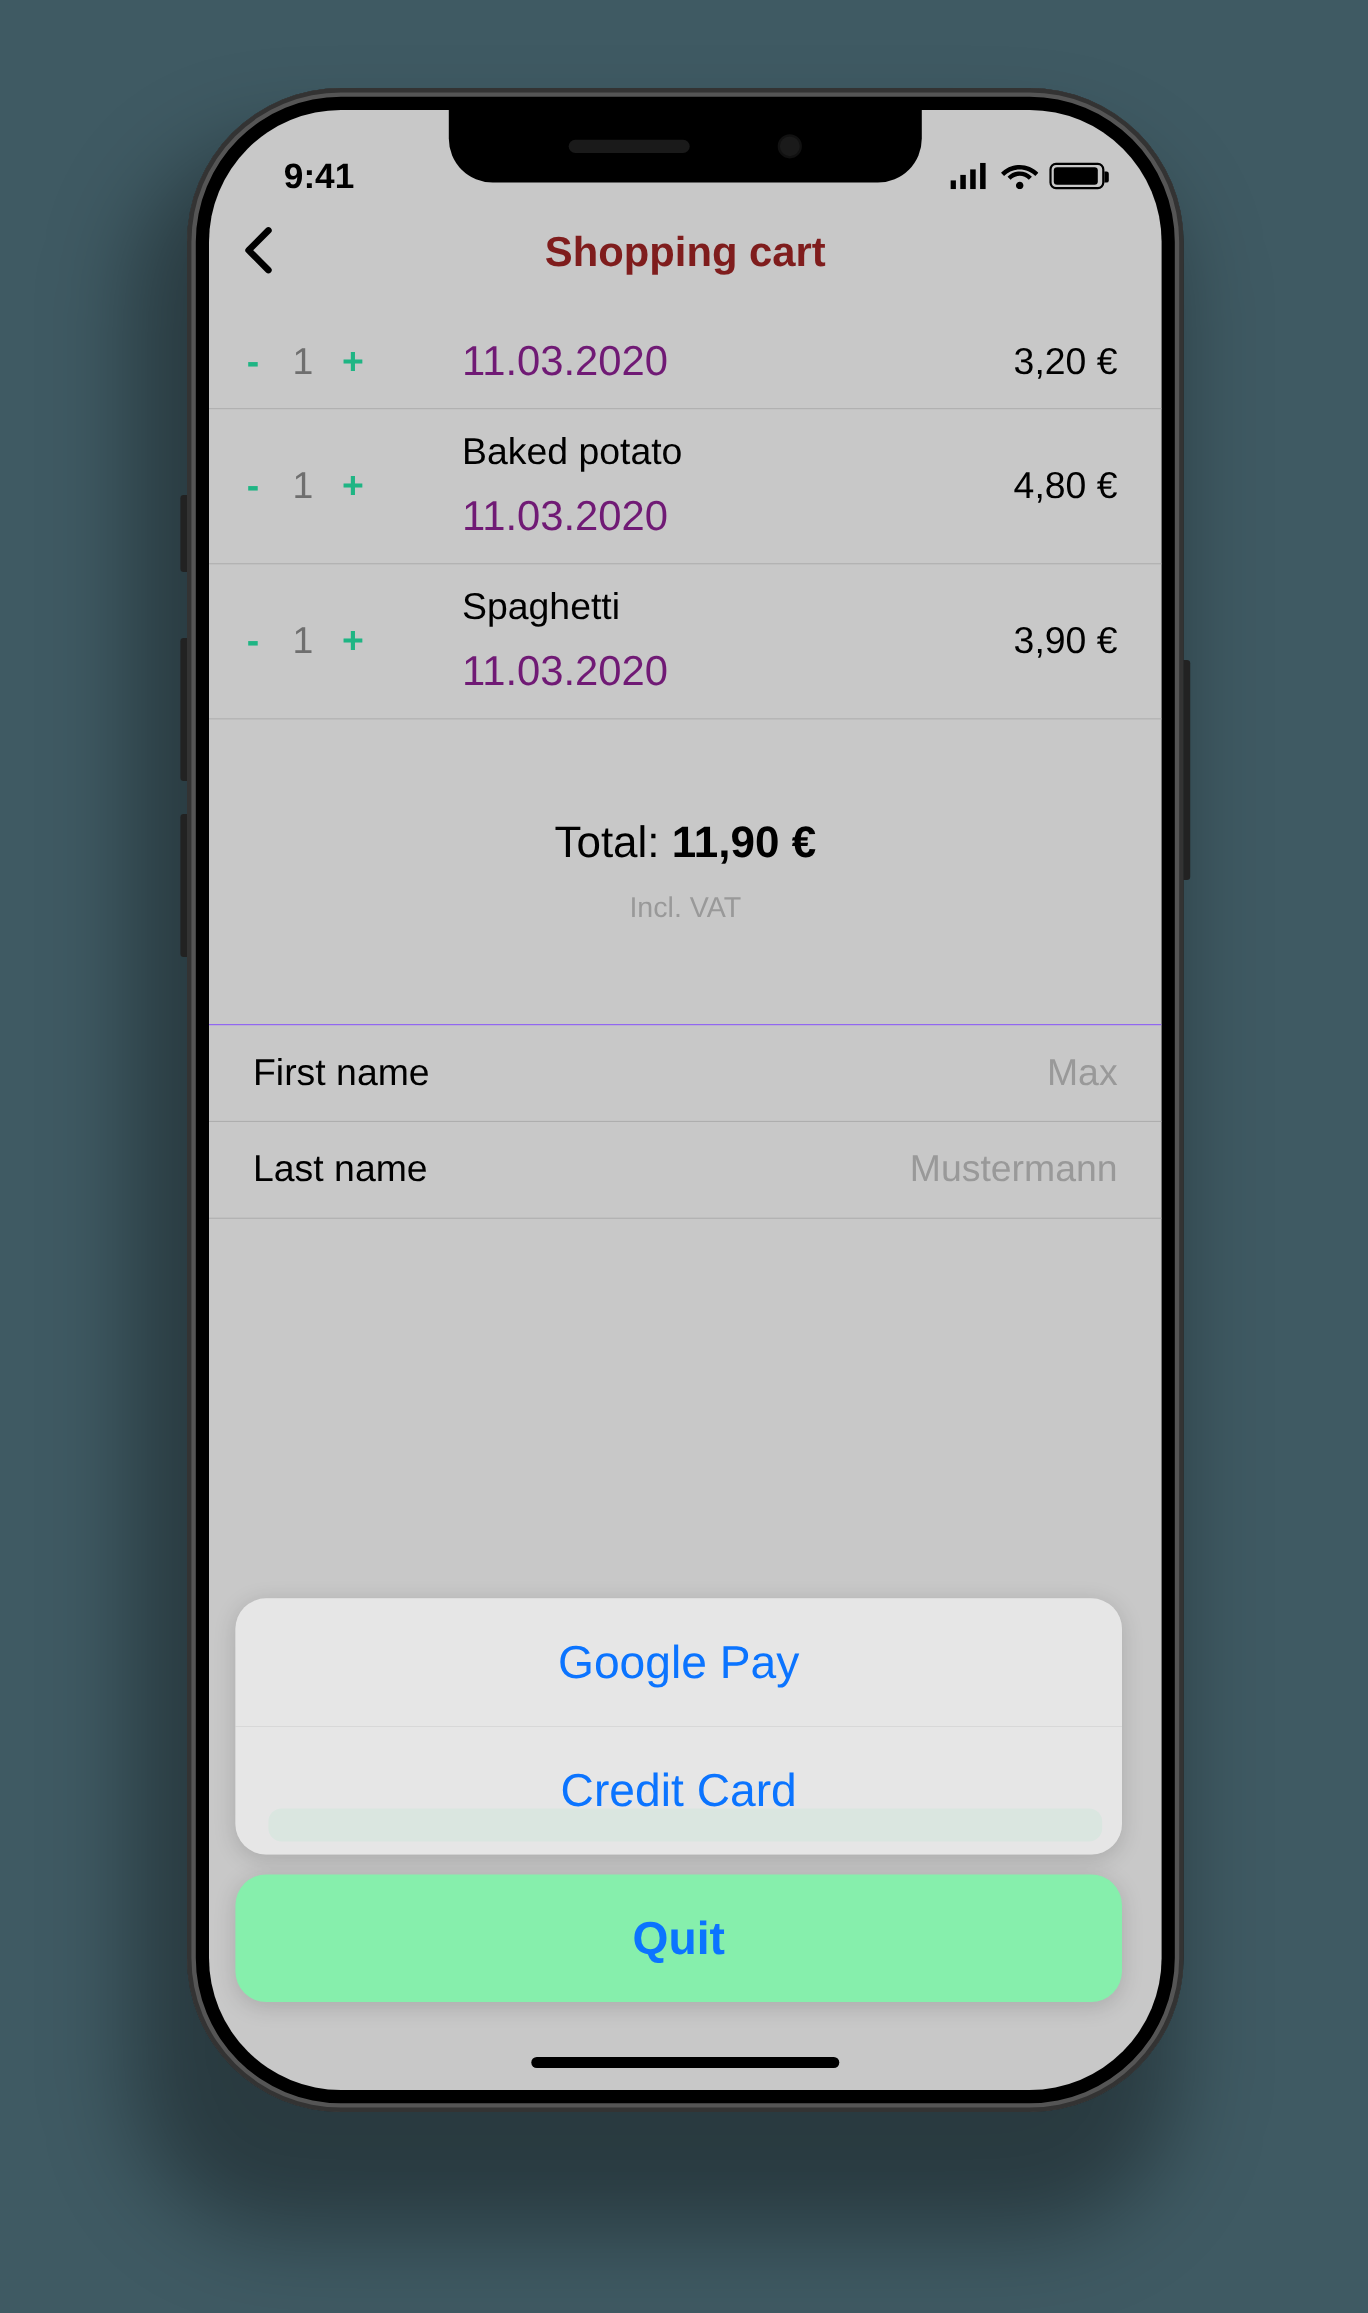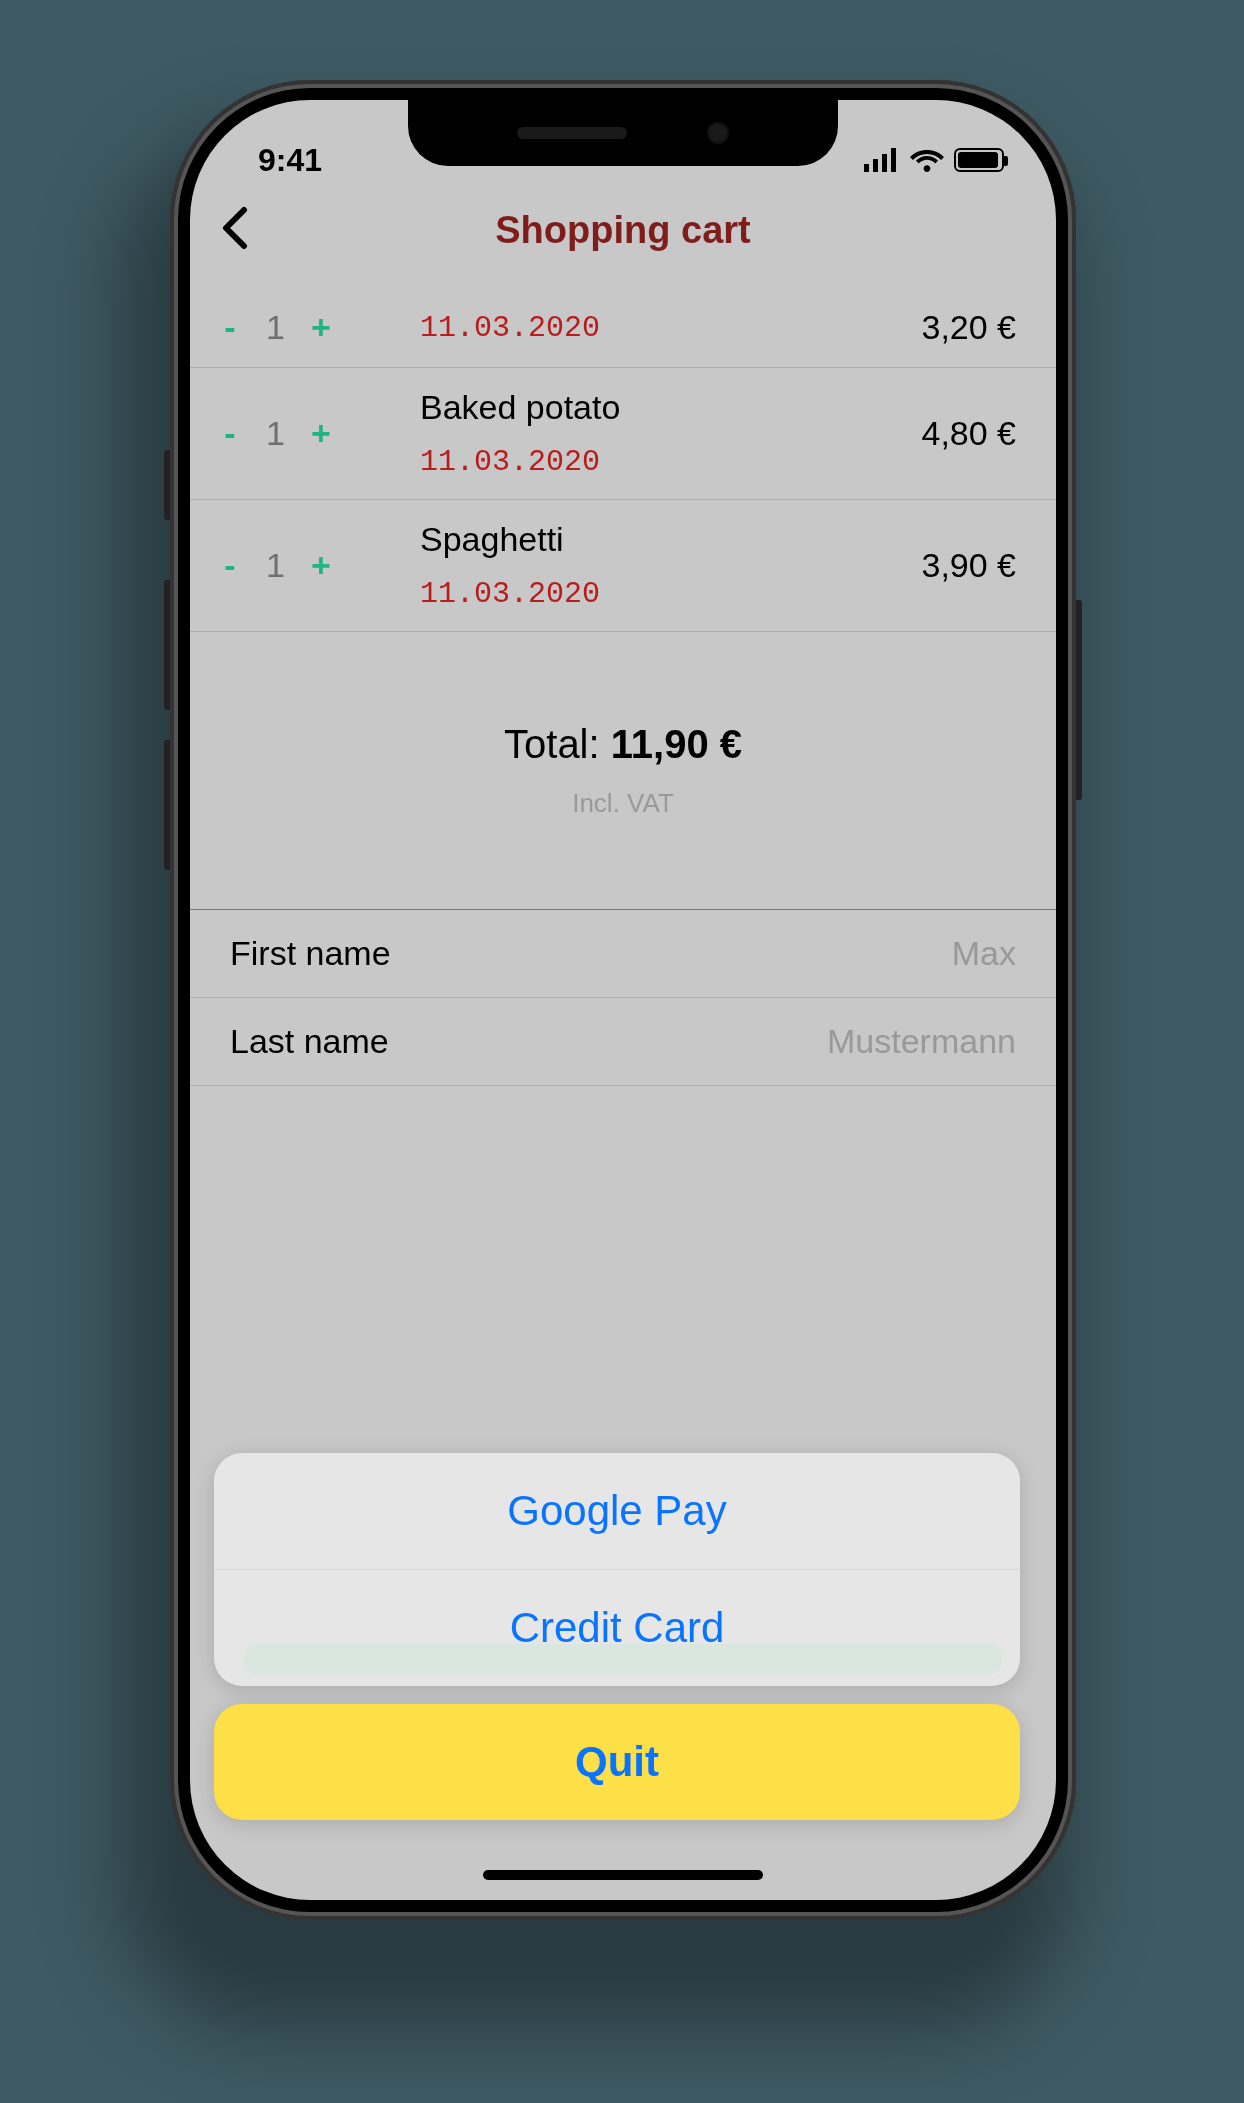--- a/index.html
+++ b/index.html
@@ -111,21 +111,21 @@
     display:flex;
     align-items:center;
     gap: 26px;
     width: 180px;
     font-size: 34px;
   }
   .btn-minus, .btn-plus { color:#1fb584; font-weight:600; cursor:pointer; user-select:none; width:20px; text-align:center;}
   .qty-val { color:#6f6f6f; font-weight:500;}
   .item-info { flex:1; padding-left:20px;}
   .item-name { font-size: 34px; color:#000; margin-bottom:18px;}
-  .item-date { font-size: 30px; color:#b91c1c;font-family:Liberation Mono, monospace;}
+  .item-date { font-size: 38px; color:#701a75;}
   .item-price { font-size: 34px; color:#000;}
   .total-block { text-align:center; padding-top:90px;}
   .total-line { font-size:40px; color:#000;}
   .total-line .amount { font-weight:700;}
   .vat-line { font-size:26px; color:#999; margin-top:21px;}
 
   .form-block { padding-top: 90px;}
   .form-row {
     display:flex;
     justify-content:space-between;
@@ -164,21 +164,21 @@
   }
   .sheet-item {
     text-align:center;
     font-size: 42px;
     color:#0b74ff;
     padding: 34px 0;
     cursor:pointer;
   }
   .sheet-item + .sheet-item { border-top:1px solid rgba(0,0,0,0.06);}
   .sheet-cancel {
-    background:#fde047;
+    background:#86efac;
     border-radius: 28px;
     text-align:center;
     font-size: 42px;
     font-weight:700;
     color:#0b74ff;
     padding: 34px 0;
     cursor:pointer;
     box-shadow: 0 4px 20px rgba(0,0,0,0.15);
   }
   .home-indicator{

